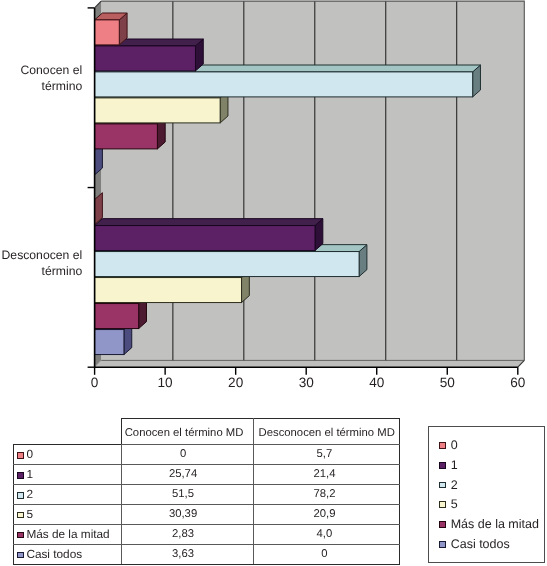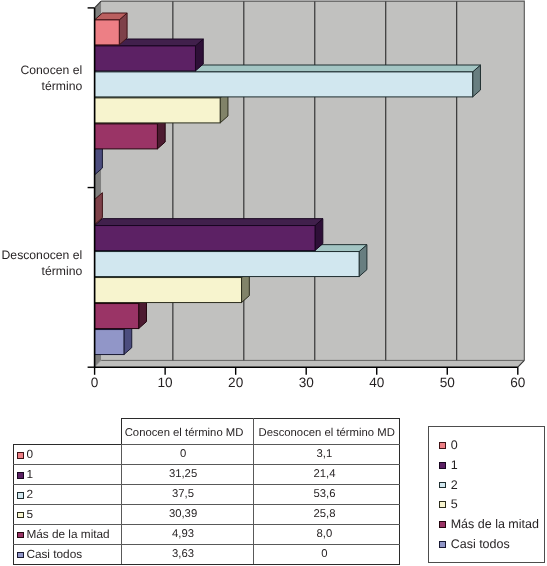--- a/index.html
+++ b/index.html
@@ -154,41 +154,41 @@
       <tr>
         <th class="corner c0"></th>
         <th class="c1">Conocen el término MD</th>
         <th class="c2">Desconocen el término MD</th>
       </tr>
     </thead>
     <tbody>
         <tr>
           <td class="rowlab"><span class="sw" style="background: rgb(237, 127, 133); border-color: rgb(63, 18, 22);"></span><span>0</span></td>
           <td class="v0">0</td>
-          <td class="v1">3,1</td>
+          <td class="v1">5,7</td>
         </tr>
         <tr>
           <td class="rowlab"><span class="sw" style="background: rgb(92, 33, 100); border-color: rgb(24, 6, 32);"></span><span>1</span></td>
-          <td class="v0">31,25</td>
+          <td class="v0">25,74</td>
           <td class="v1">21,4</td>
         </tr>
         <tr>
           <td class="rowlab"><span class="sw" style="background: rgb(209, 231, 239); border-color: rgb(31, 46, 48);"></span><span>2</span></td>
-          <td class="v0">37,5</td>
-          <td class="v1">53,6</td>
+          <td class="v0">51,5</td>
+          <td class="v1">78,2</td>
         </tr>
         <tr>
           <td class="rowlab"><span class="sw" style="background: rgb(247, 244, 206); border-color: rgb(44, 45, 29);"></span><span>5</span></td>
           <td class="v0">30,39</td>
-          <td class="v1">25,8</td>
+          <td class="v1">20,9</td>
         </tr>
         <tr>
           <td class="rowlab"><span class="sw" style="background: rgb(154, 52, 102); border-color: rgb(35, 6, 15);"></span><span>Más de la mitad</span></td>
-          <td class="v0">4,93</td>
-          <td class="v1">8,0</td>
+          <td class="v0">2,83</td>
+          <td class="v1">4,0</td>
         </tr>
         <tr>
           <td class="rowlab"><span class="sw" style="background: rgb(145, 150, 200); border-color: rgb(25, 26, 51);"></span><span>Casi todos</span></td>
           <td class="v0">3,63</td>
           <td class="v1">0</td>
         </tr>
       </tbody>
   </table>
 
   <div id="legend-box">

